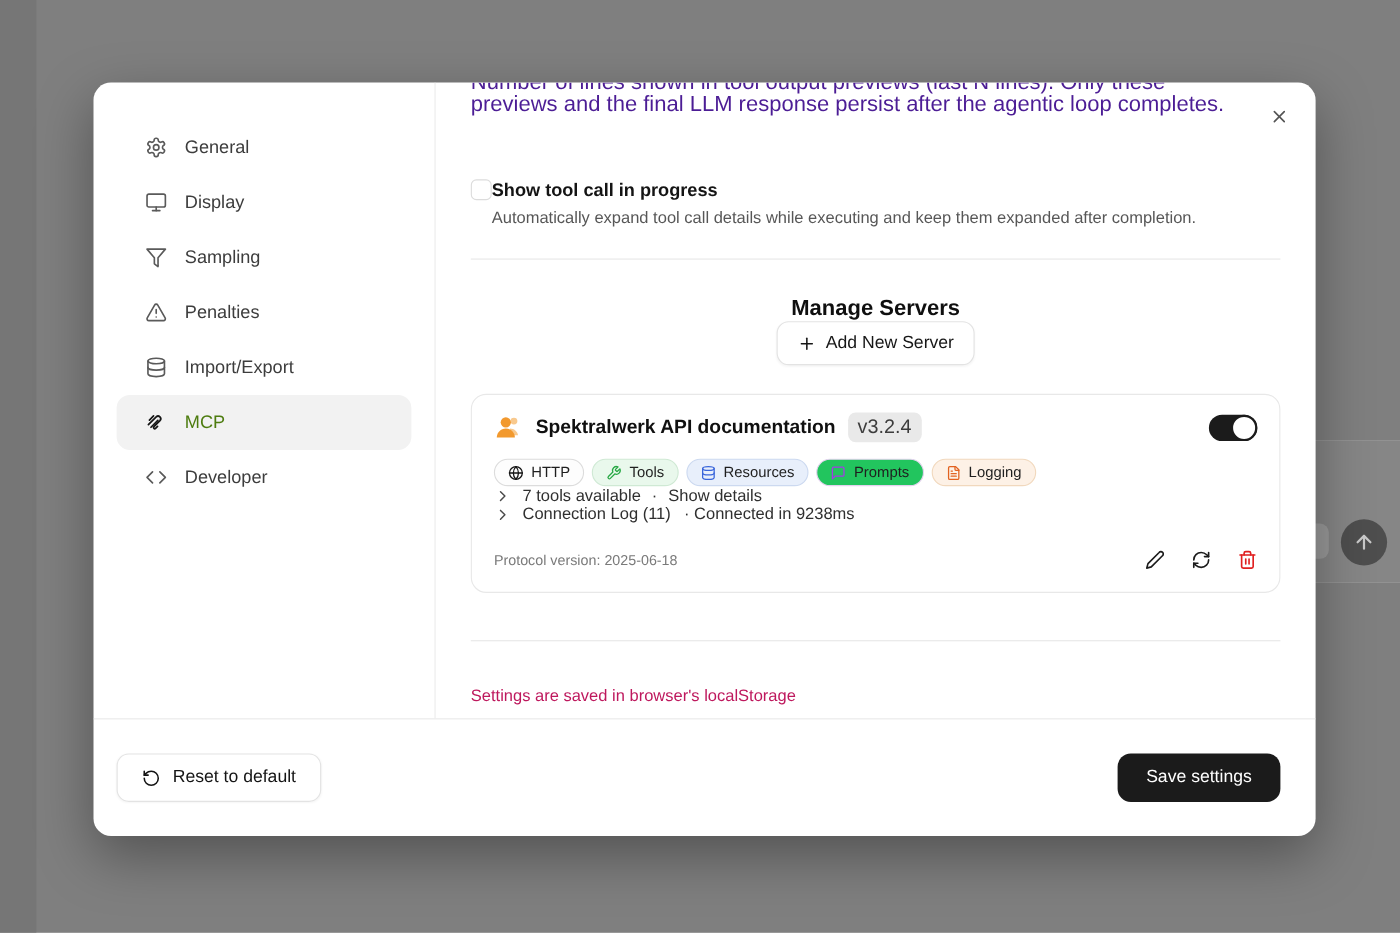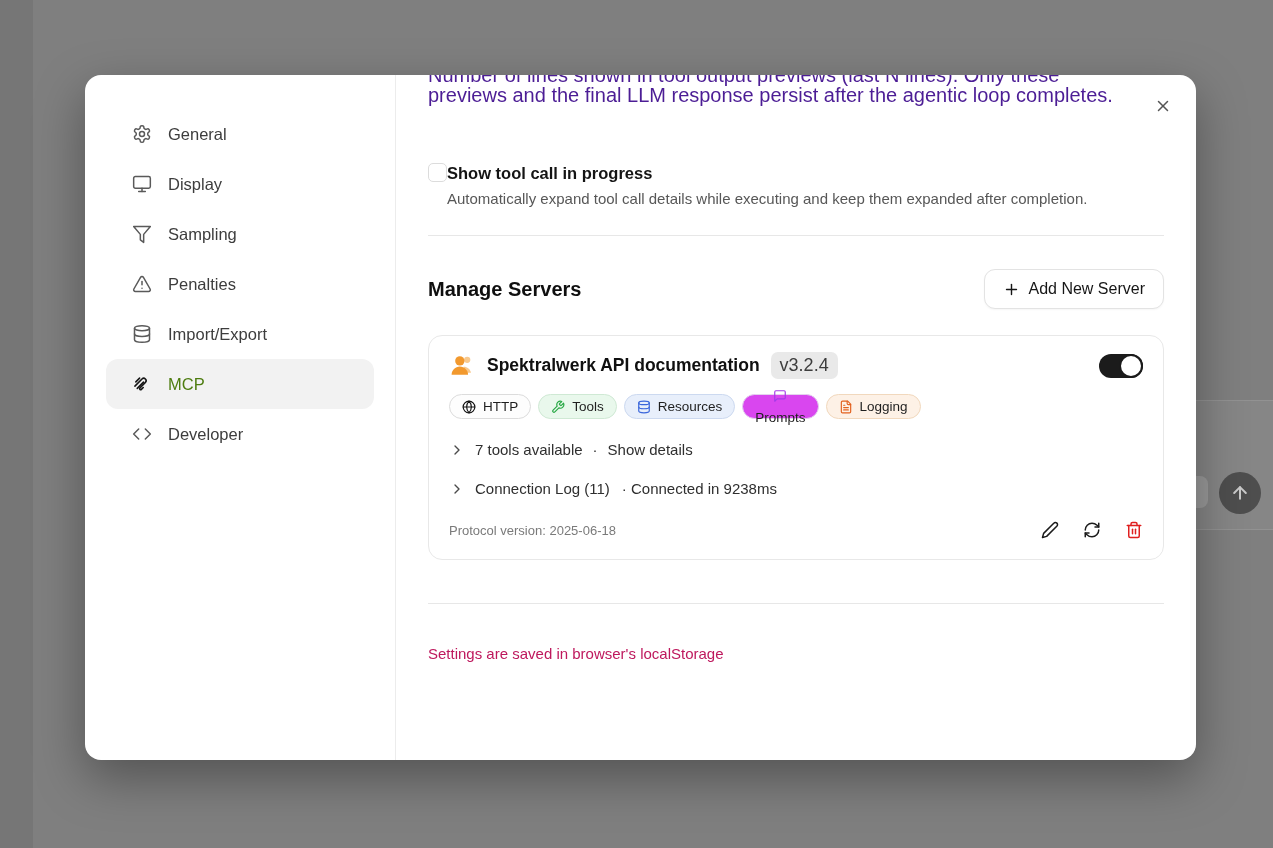--- a/index.html
+++ b/index.html
@@ -55,21 +55,21 @@
   .check-row { margin-top:57px; display:flex; align-items:flex-start; }
   .checkbox {
     width:19px; height:19px; border:1.5px solid #dcdcdc; border-radius:5px; background:#fff;
     margin-top:1px; flex:0 0 19px; cursor:pointer;
   }
   .check-label { font-size:16.5px; font-weight:600; color:#141414; line-height:22px; }
   .check-desc { font-size:15px; color:#575757; margin-top:5px; line-height:20px; }
 
   .divider { border:none; border-top:1px solid #e7e7e7; margin:26px 0 0 0; }
 
-  .manage-row { margin-top:33px; display:flex; align-items:center; justify-content:space-between; }
+  .manage-row { margin-top:33px; display:flex; align-items:center; justify-content:space-between;flex-direction:column; }
   .manage-title { font-size:20px; font-weight:700; color:#0f0f0f; }
   .add-server-btn {
     display:flex; align-items:center; gap:9px; height:40px; padding:0 18px;
     background:#fff; border:1px solid #e3e3e3; border-radius:11px; font-size:16px; color:#161616;
     font-family:inherit; cursor:pointer; box-shadow:0 1px 2px rgba(0,0,0,0.04);
   }
 
   
   .server-card { margin-top:26px; border:1px solid #e8e8e8; border-radius:14px; padding:16px 20px 20px 20px; background:#fff; }
   .server-head { display:flex; align-items:center; }
@@ -86,24 +86,24 @@
 
   .badges { display:flex; gap:7px; margin-top:15px; }
   .badge {
     display:flex; align-items:center; gap:7px; height:25px; padding:0 12px;
     border-radius:13px; font-size:13.5px; color:#1f1f1f; border:1px solid transparent;justify-content:center;
   }
   .badge .ic { width:14px; height:14px; }
   .badge-http     { background:#fdfdfd; border-color:#dcdcdc; } .badge-http .ic     { color:#141414; }
   .badge-tools    { background:#e9f8ec; border-color:#cfe9d4; } .badge-tools .ic    { color:#27a844; }
   .badge-resources{ background:#e8effb; border-color:#ccd9f0; } .badge-resources .ic{ color:#3a66db; }
-  .badge-prompts  { background:#d946ef; border-color:#e3d2ee;flex-direction:column; } .badge-prompts .ic  { color:#a43ae8; }
+  .badge-prompts  { background:#22c55e; border-color:#e3d2ee; } .badge-prompts .ic  { color:#a43ae8; }
   .badge-logging  { background:#fdf1e6; border-color:#f1d8bd; } .badge-logging .ic  { color:#e2611f; }
 
-  .expand-row { display:flex; align-items:center; gap:10px; margin-top:22px; font-size:15px; color:#2f2f2f; cursor:pointer; }
+  .expand-row { display:flex; align-items:center; gap:10px; font-size:15px; color:#2f2f2f; cursor:pointer; }
   .expand-row .chev { width:16px; height:16px; color:#4a4a4a; flex:0 0 16px; }
   .expand-row .meta { margin-left:2px; }
 
   .card-foot { display:flex; align-items:center; margin-top:24px; }
   .protocol { font-size:13px; color:#7a7a7a; }
   .card-actions { margin-left:auto; display:flex; align-items:center; gap:24px; }
   .icon-btn { width:18px; height:18px; color:#1c1c1c; background:none; border:none; padding:0; cursor:pointer; }
   .icon-btn.danger { color:#e02020; }
 
   .storage-note { margin-top:41px; font-size:15px; color:#be185d; }
@@ -361,13 +361,25 @@
           </span>
         </div>
       </div>
 
       <hr class="divider" style="margin-top:43px;">
 
       <p class="storage-note">Settings are saved in browser's localStorage</p>
     </section>
   </div>
 
+  <div class="modal-footer">
+    <button class="reset-btn">
+      <span class="ic">
+        <svg width="17" height="17" viewBox="0 0 24 24" fill="none" stroke="currentColor" stroke-width="2" stroke-linecap="round" stroke-linejoin="round">
+            <path d="M3 12a9 9 0 1 0 9-9 9.75 9.75 0 0 0-6.74 2.74L3 8"></path>
+            <path d="M3 3v5h5"></path>
+          </svg>
+      </span>
+      <span>Reset to default</span>
+    </button>
+    <button class="save-btn">Save settings</button>
+  </div>
 </div>
 
 </body></html>

